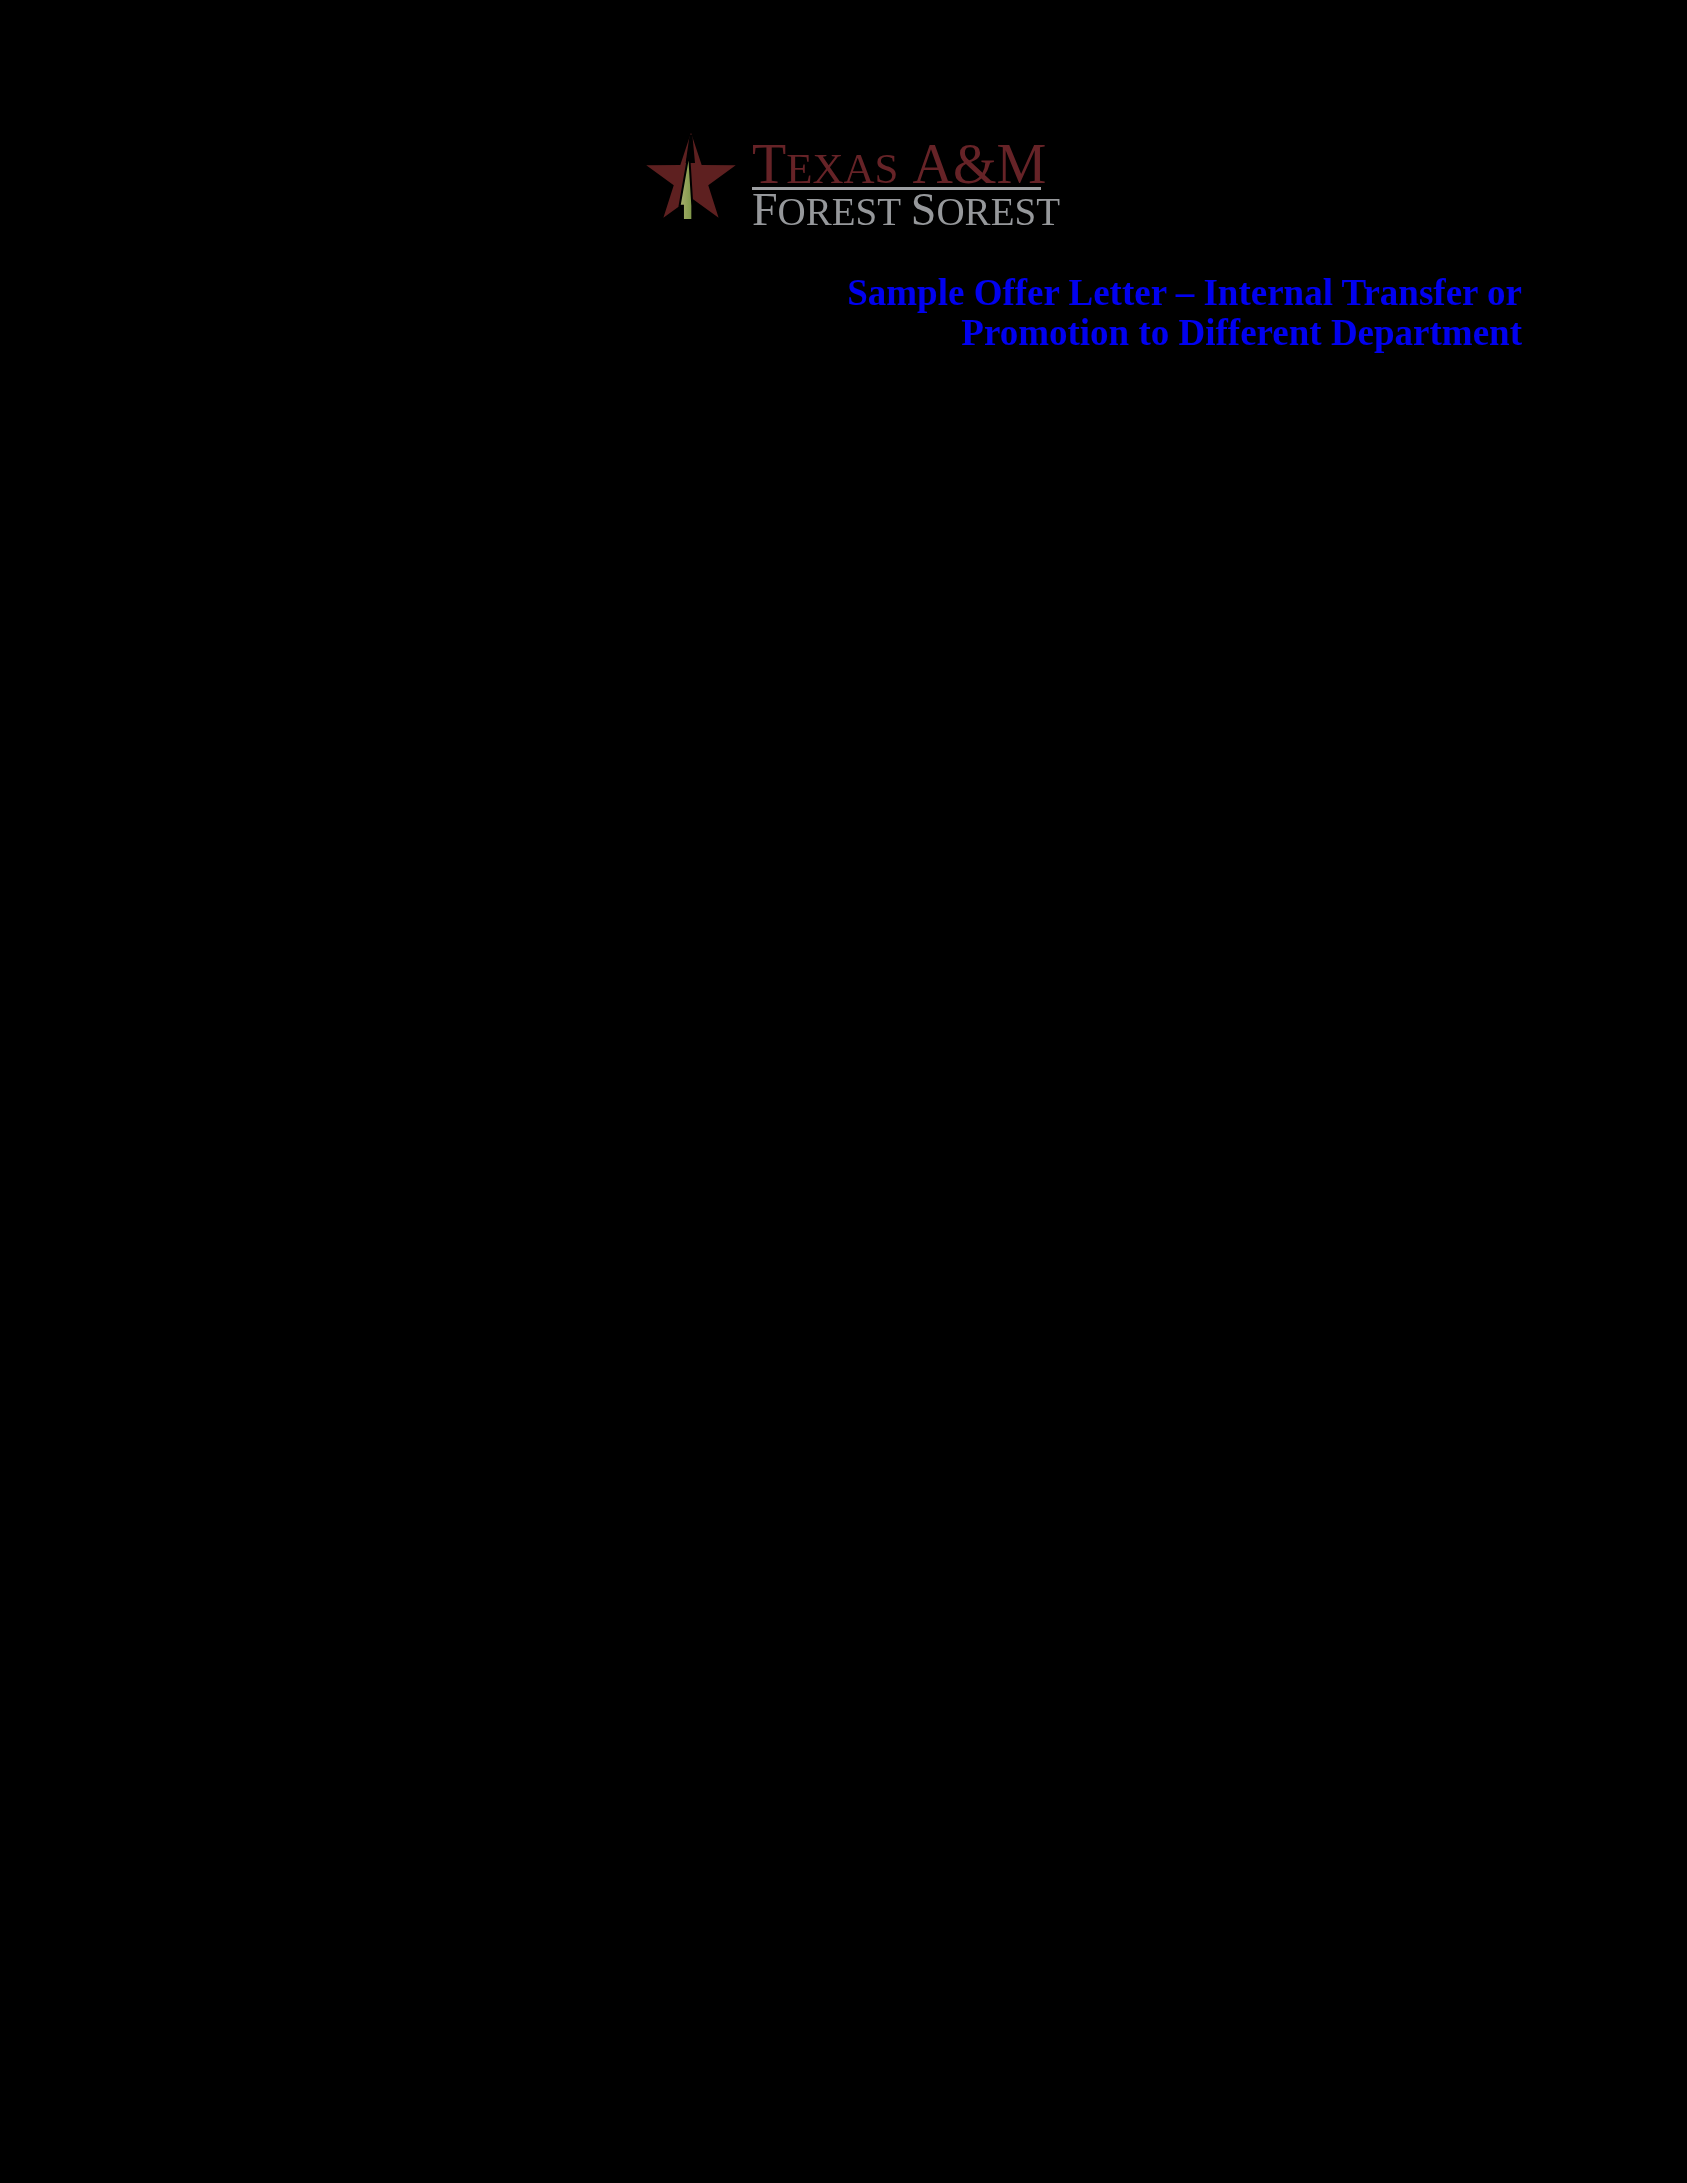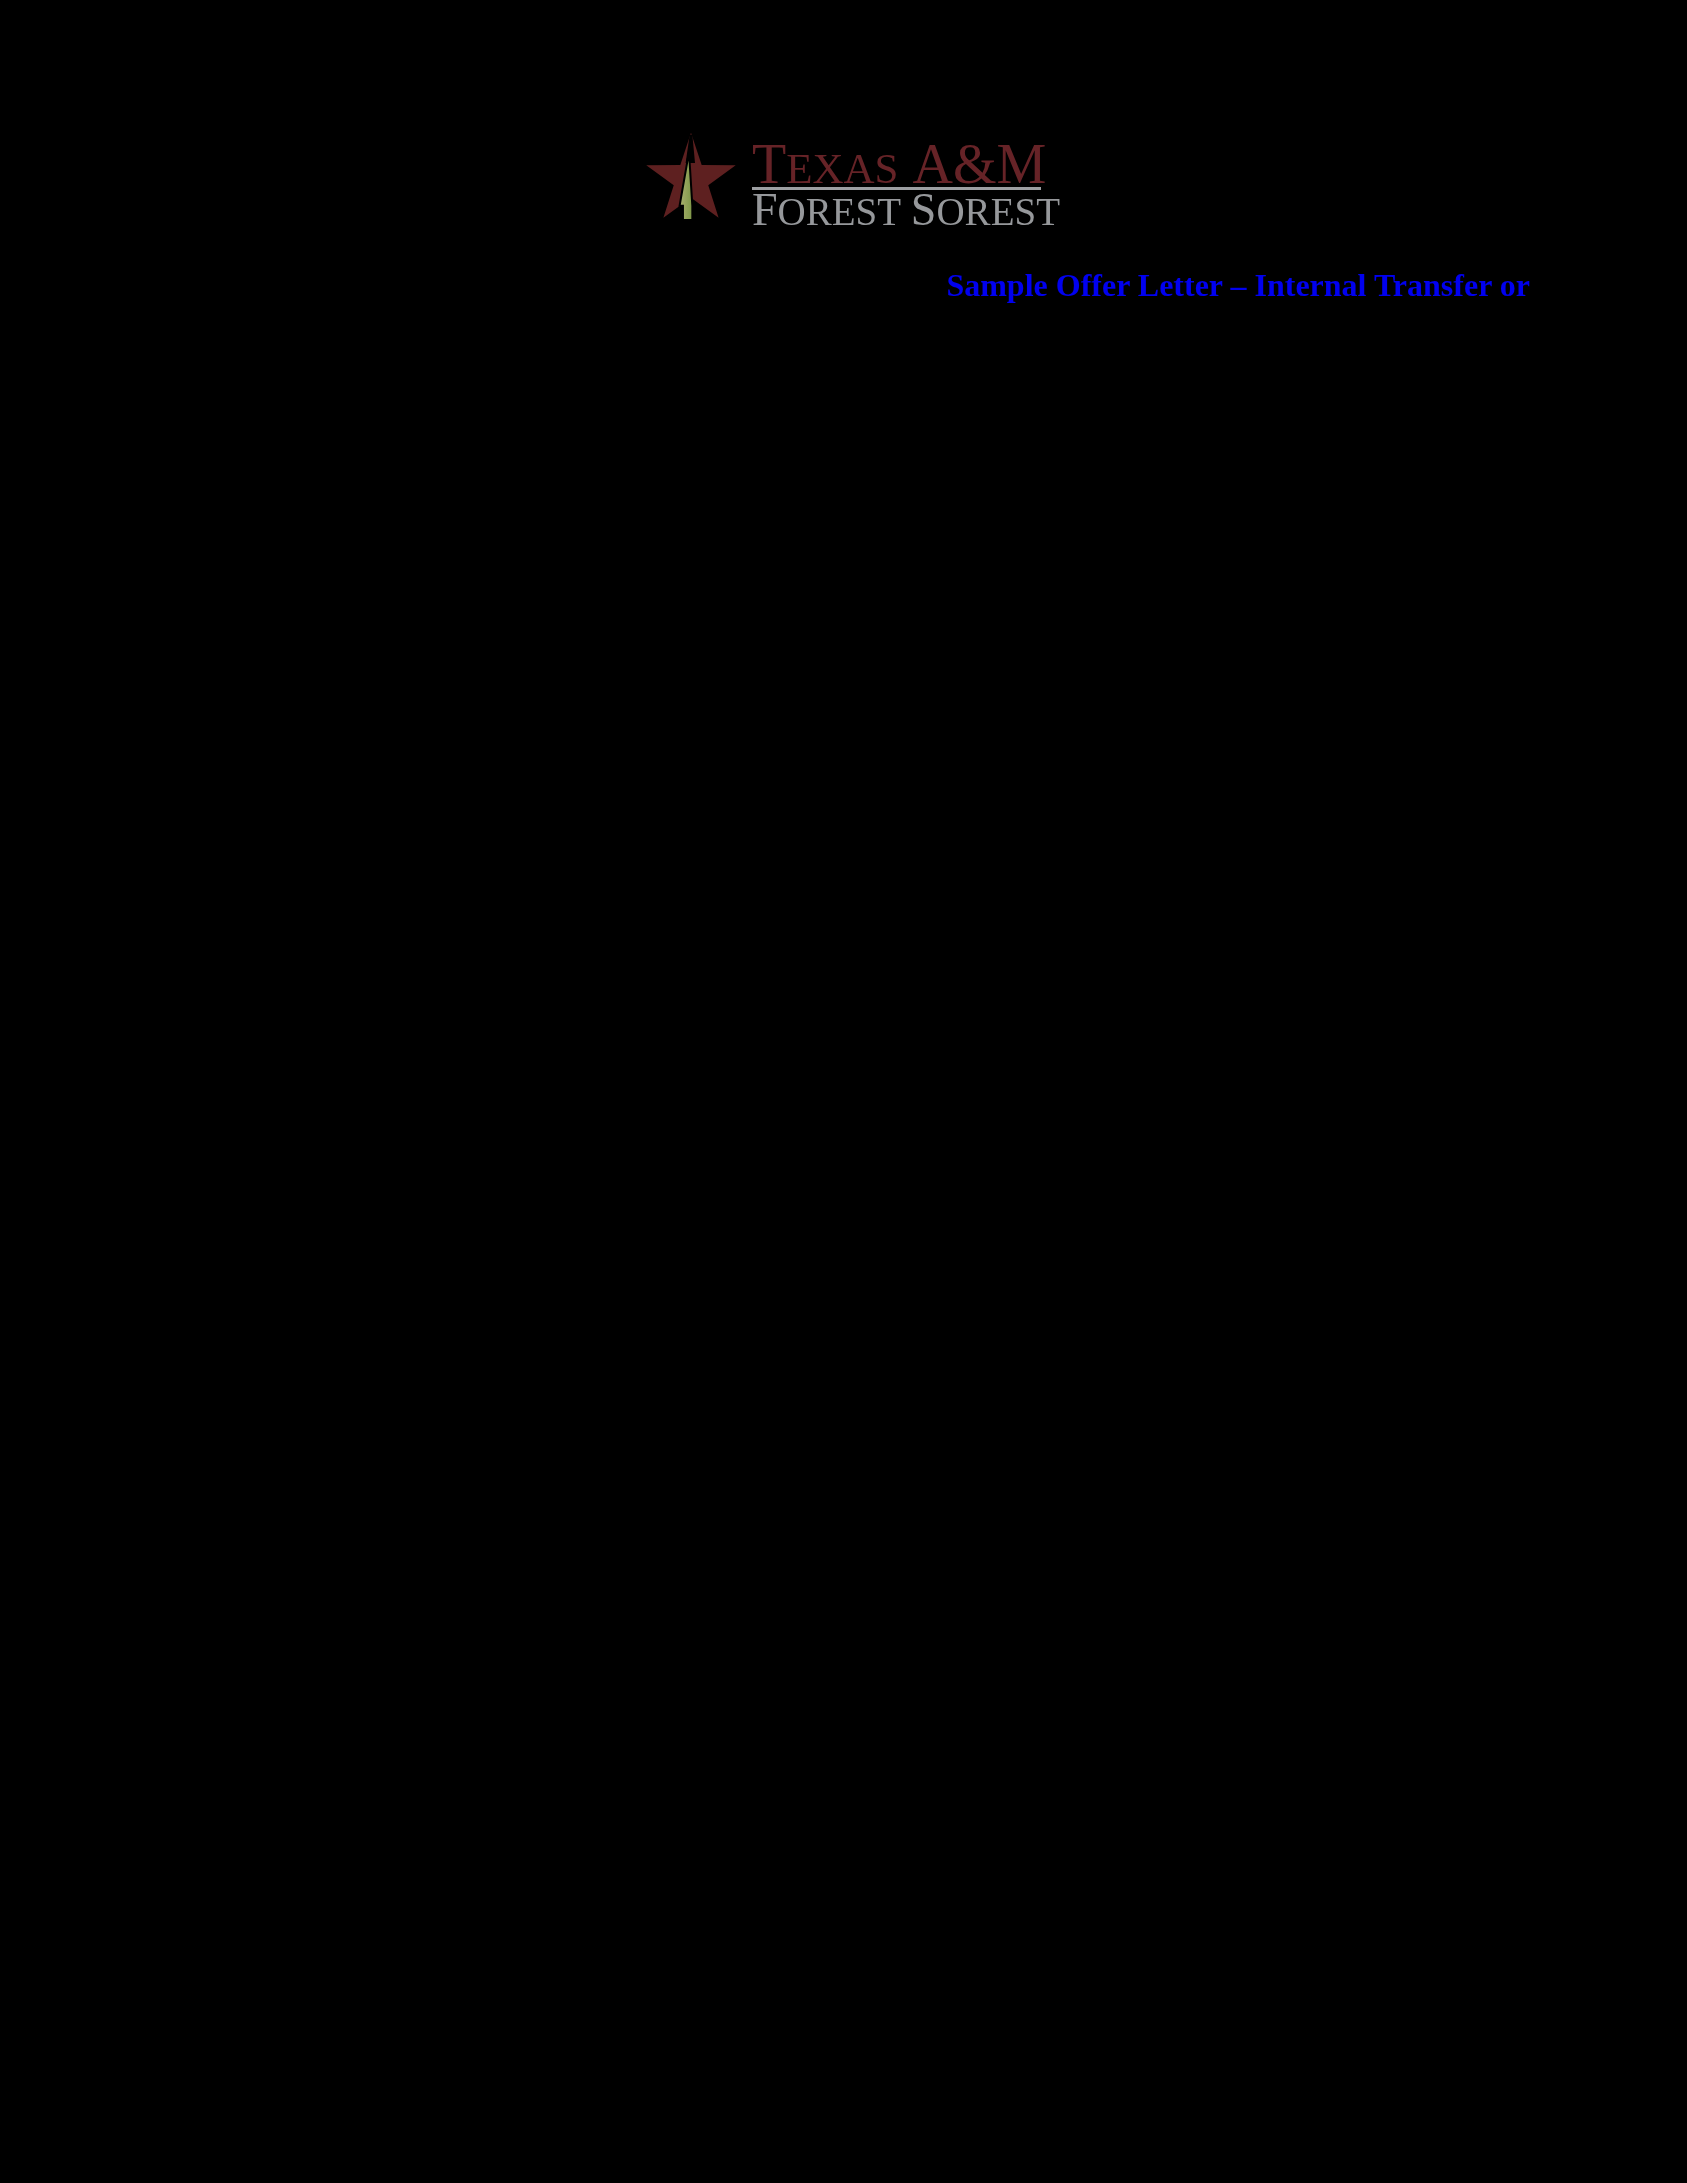--- a/index.html
+++ b/index.html
@@ -51,23 +51,23 @@
     color: #96989b;
     white-space: nowrap;
   }
   .wm-line2 .sm { font-size: 39px; }
 
   
   .doc-title {
     position: absolute;
     top: 265px;
     right: 202px;
-    margin: 0;
+    margin: 8px;
     text-align: right;
-    font-size: 32px;
+    font-size: 37px;
     line-height: 40px;
     font-weight: bold;
     color: #0101ef;
     white-space: nowrap;
   }
   .doc-title .title-line { display: block; }
 </style>
 </head>
 <body>
 
@@ -94,16 +94,17 @@
     <div class="wm-rule"></div>
 
     <div class="wm-line2">
       <span class="lg">F</span><span class="sm">OREST</span><span class="sm">&nbsp;</span><span class="lg">S</span><span class="sm">OREST</span>
     </div>
 
   </div>
 
   <h1 class="doc-title">
     <span class="title-line">Sample Offer Letter – Internal Transfer or</span>
+    <span class="title-line">Promotion to Different Department</span>
   </h1>
 
 </div>
 
 
 </body></html>

